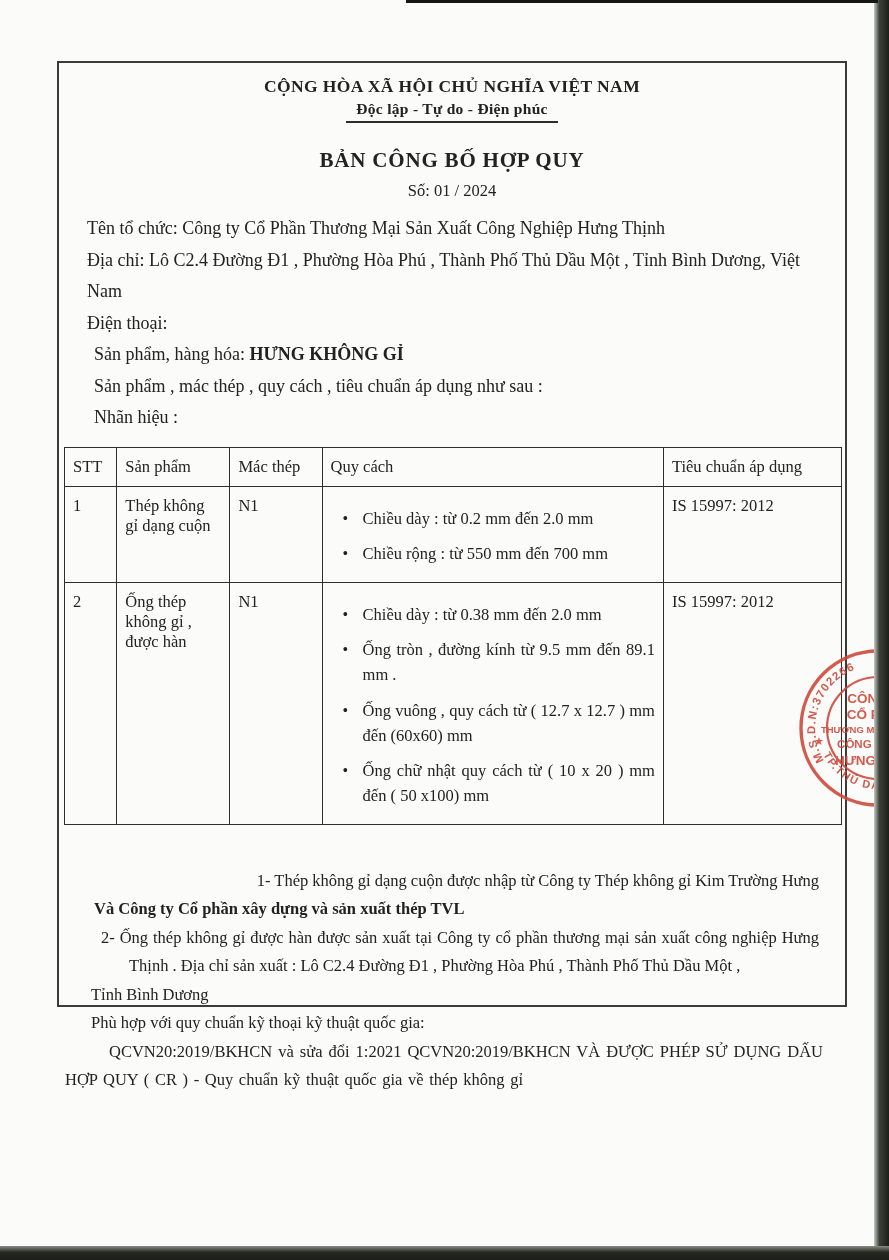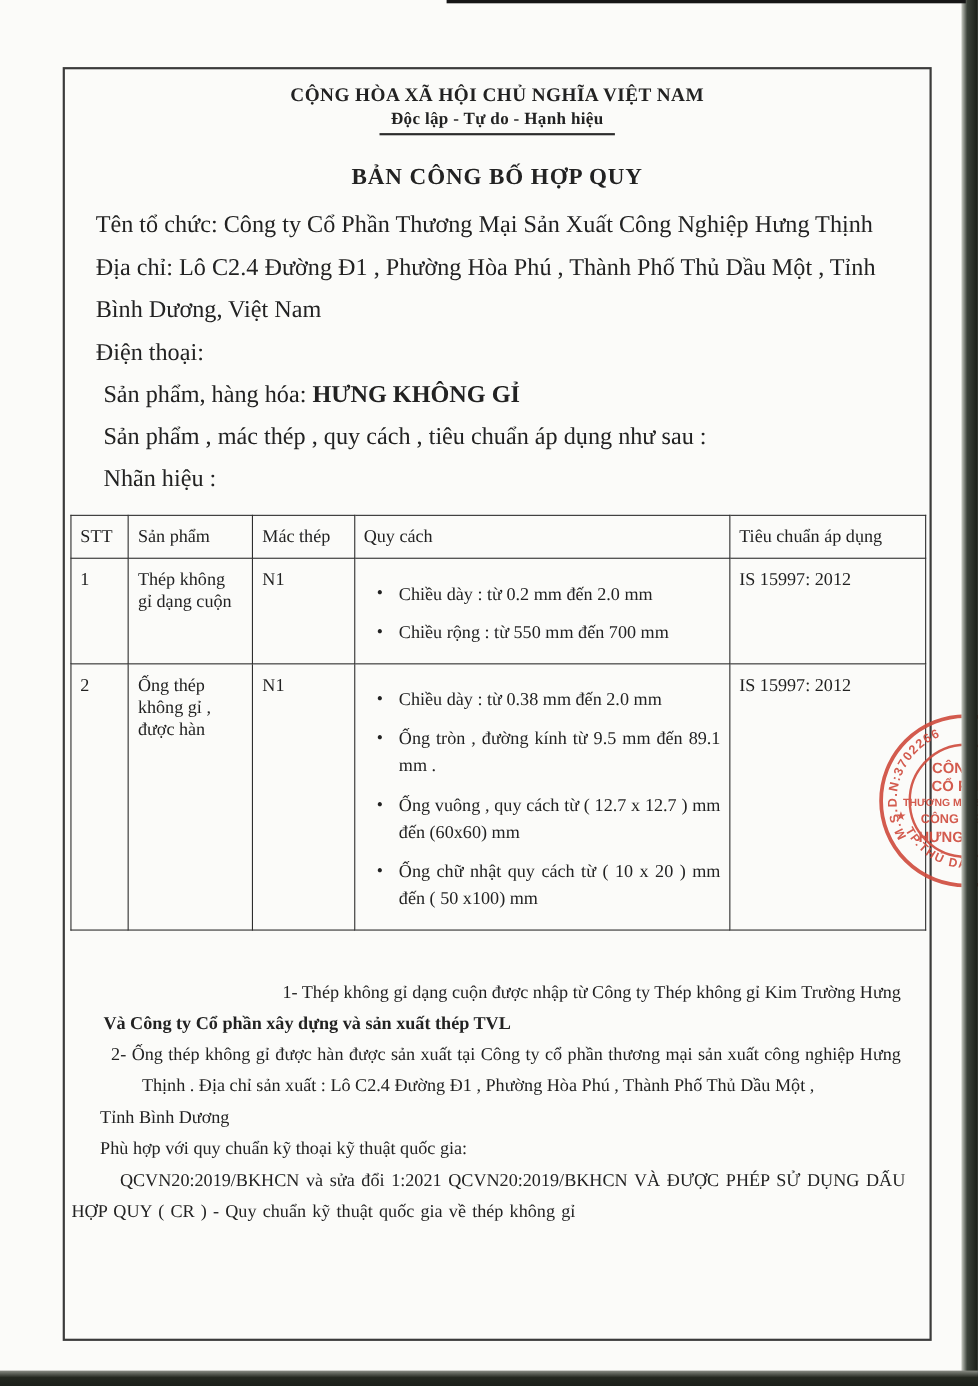--- a/index.html
+++ b/index.html
@@ -25,31 +25,31 @@
     background:linear-gradient(to bottom,#898c84 0%,#23271f 45%,#1c201a 100%);
     z-index:20;
   }
   .scan-edge-top{
     position:absolute;left:406px;top:0;width:472px;height:3px;
     background:#161616;z-index:21;
   }
   
   .frame{
     position:absolute;left:57px;top:61px;
-    width:790px;height:1158px;box-sizing:border-box;
+    width:790px;height:946px;box-sizing:border-box;
     border:2px solid #3b3b3b;
     z-index:2;
   }
   .republic{margin-top:13px;text-align:center;font-weight:bold;font-size:17.5px;letter-spacing:.4px;}
   .motto-wrap{text-align:center;margin-top:3px;}
   .motto{display:inline-block;font-weight:bold;font-size:15.5px;letter-spacing:.3px;
          border-bottom:2px solid #2c2c2c;padding:0 10px 3px 10px;}
   .doc-title{margin-top:25px;text-align:center;font-weight:bold;font-size:21px;letter-spacing:.8px;}
   .doc-number{margin-top:8px;text-align:center;font-size:16.5px;}
-  .info{margin:12px 26px 0 28px;font-size:22px;line-height:1.75;}
+  .info{margin:12px 26px 0 28px;font-size:18px;line-height:1.75;}
   .info .line{margin:0;}
   .indent-sm{padding-left:7px;}
   .bold{font-weight:bold;}
   
   table.spec-table{
     border-collapse:collapse;
     margin:13px 4px 0 5px;
     width:778px;
     font-size:16.5px;
     table-layout:fixed;
@@ -101,24 +101,25 @@
 </style>
 </head>
 <body>
 
 <div class="page">
 
   <div class="frame">
 
     <div class="republic">CỘNG HÒA XÃ HỘI CHỦ NGHĨA VIỆT NAM</div>
     <div class="motto-wrap">
-      <span class="motto">Độc lập - Tự do - Hạnh hiệu</span>
+      <span class="motto">Độc lập - Tự do - Điện phúc</span>
     </div>
 
     <div class="doc-title">BẢN CÔNG BỐ HỢP QUY</div>
+    <div class="doc-number">Số: 01 / 2024</div>
 
     <div class="info">
       <p class="line">Tên tổ chức: Công ty Cổ Phần Thương Mại Sản Xuất Công Nghiệp Hưng Thịnh</p>
       <p class="line">Địa chỉ: Lô C2.4 Đường Đ1 , Phường Hòa Phú , Thành Phố Thủ Dầu Một , Tỉnh Bình Dương, Việt Nam</p>
       <p class="line">Điện thoại:</p>
       <p class="line indent-sm"><span>Sản phẩm, hàng hóa: </span><span class="bold">HƯNG KHÔNG GỈ</span></p>
       <p class="line indent-sm">Sản phẩm , mác thép , quy cách , tiêu chuẩn áp dụng như sau :</p>
       <p class="line indent-sm">Nhãn hiệu :</p>
     </div>
 

